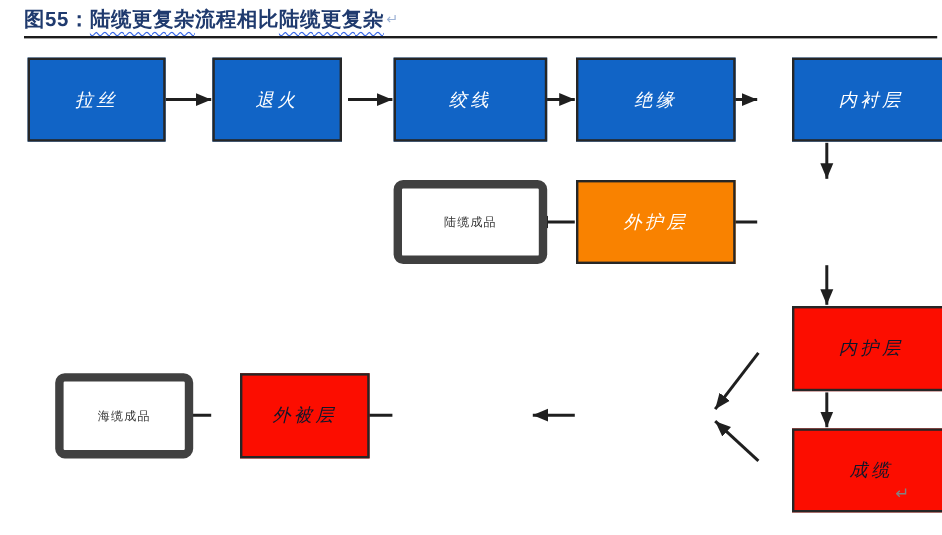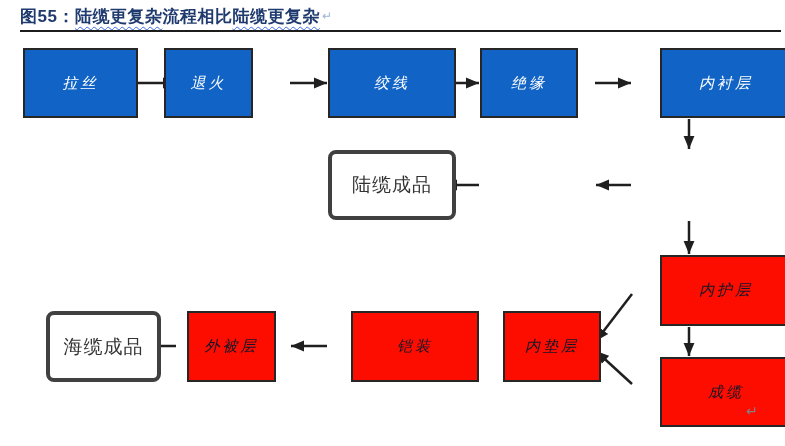--- a/index.html
+++ b/index.html
@@ -28,26 +28,26 @@
   
   .node{
     position:absolute;display:flex;align-items:center;justify-content:center;
     box-sizing:border-box;border:2px solid var(--c-border,#262626);
     font-size:15px;letter-spacing:3px;text-align:center;
   }
   .node.blue{background:var(--c-blue,#1164c6);color:#fff;font-style:italic;font-family:"DejaVu Serif",serif;}
   .node.orange{background:var(--c-orange,#f98200);color:#fff;font-style:italic;font-family:"DejaVu Serif",serif;}
   .node.red{background:var(--c-red,#fc0d00);color:#0f172a;font-style:italic;font-family:"DejaVu Serif",serif;}
   .node.white{
-    background:#fff;color:#333;border:4px solid #404040;border-radius:8px;
-    font-style:normal;letter-spacing:1px;font-size:19px;
+    background:#fff;color:#333;border:7px solid #404040;border-radius:8px;
+    font-style:normal;letter-spacing:1px;font-size:10px;
   }
   
-  .c1{left:23px;width:115px;} .c2{left:164px;width:89px;} .c3{left:328px;width:128px;}
-  .c4{left:480px;width:98px;text-align:center;} .c5{left:660px;width:132px;}
+  .c1{left:23px;width:115px;} .c2{left:177px;width:108px;} .c3{left:328px;width:128px;}
+  .c4{left:480px;width:133px;text-align:center;} .c5{left:660px;width:132px;}
   
   .r1{top:48px;height:70px;} .r2{top:150px;height:70px;} .r3{top:255px;height:71px;}
   .r4{top:311px;height:71px;margin-left:23px;} .r5{top:357px;height:70px;}
   
   .arrows{position:absolute;left:0;top:0;width:785px;height:446px;pointer-events:none;}
   .arrows path{stroke:var(--c-arrow,#1f1f1f);stroke-width:2.5;fill:none;}
   .arrows marker path{fill:var(--c-arrow,#1f1f1f);stroke:none;}
   
   .end-mark{
     position:absolute;left:746px;top:403px;color:#828282;font-size:14px;
@@ -97,36 +97,33 @@
   <div class="node blue c4 r1">
     <span>绝缘</span>
   </div>
   <div class="node blue c5 r1">
     <span>内衬层</span>
   </div>
 
   <div class="node white c3 r2">
     <span>陆缆成品</span>
   </div>
+  <div class="node orange c4 r2">
+    <span>外护层</span>
+  </div>
 
   <div class="node red c5 r3">
     <span>内护层</span>
   </div>
   <div class="node red c5 r5">
     <span>成缆</span>
   </div>
 
   <div class="node white c1 r4">
     <span>海缆成品</span>
   </div>
   <div class="node red c2 r4">
     <span>外被层</span>
   </div>
-  <div class="node red c3 r4">
-    <span>铠装</span>
-  </div>
-  <div class="node red c4 r4">
-    <span>内垫层</span>
-  </div>
 
   <div class="end-mark">↵</div>
 
 </div>
 
 </body></html>

